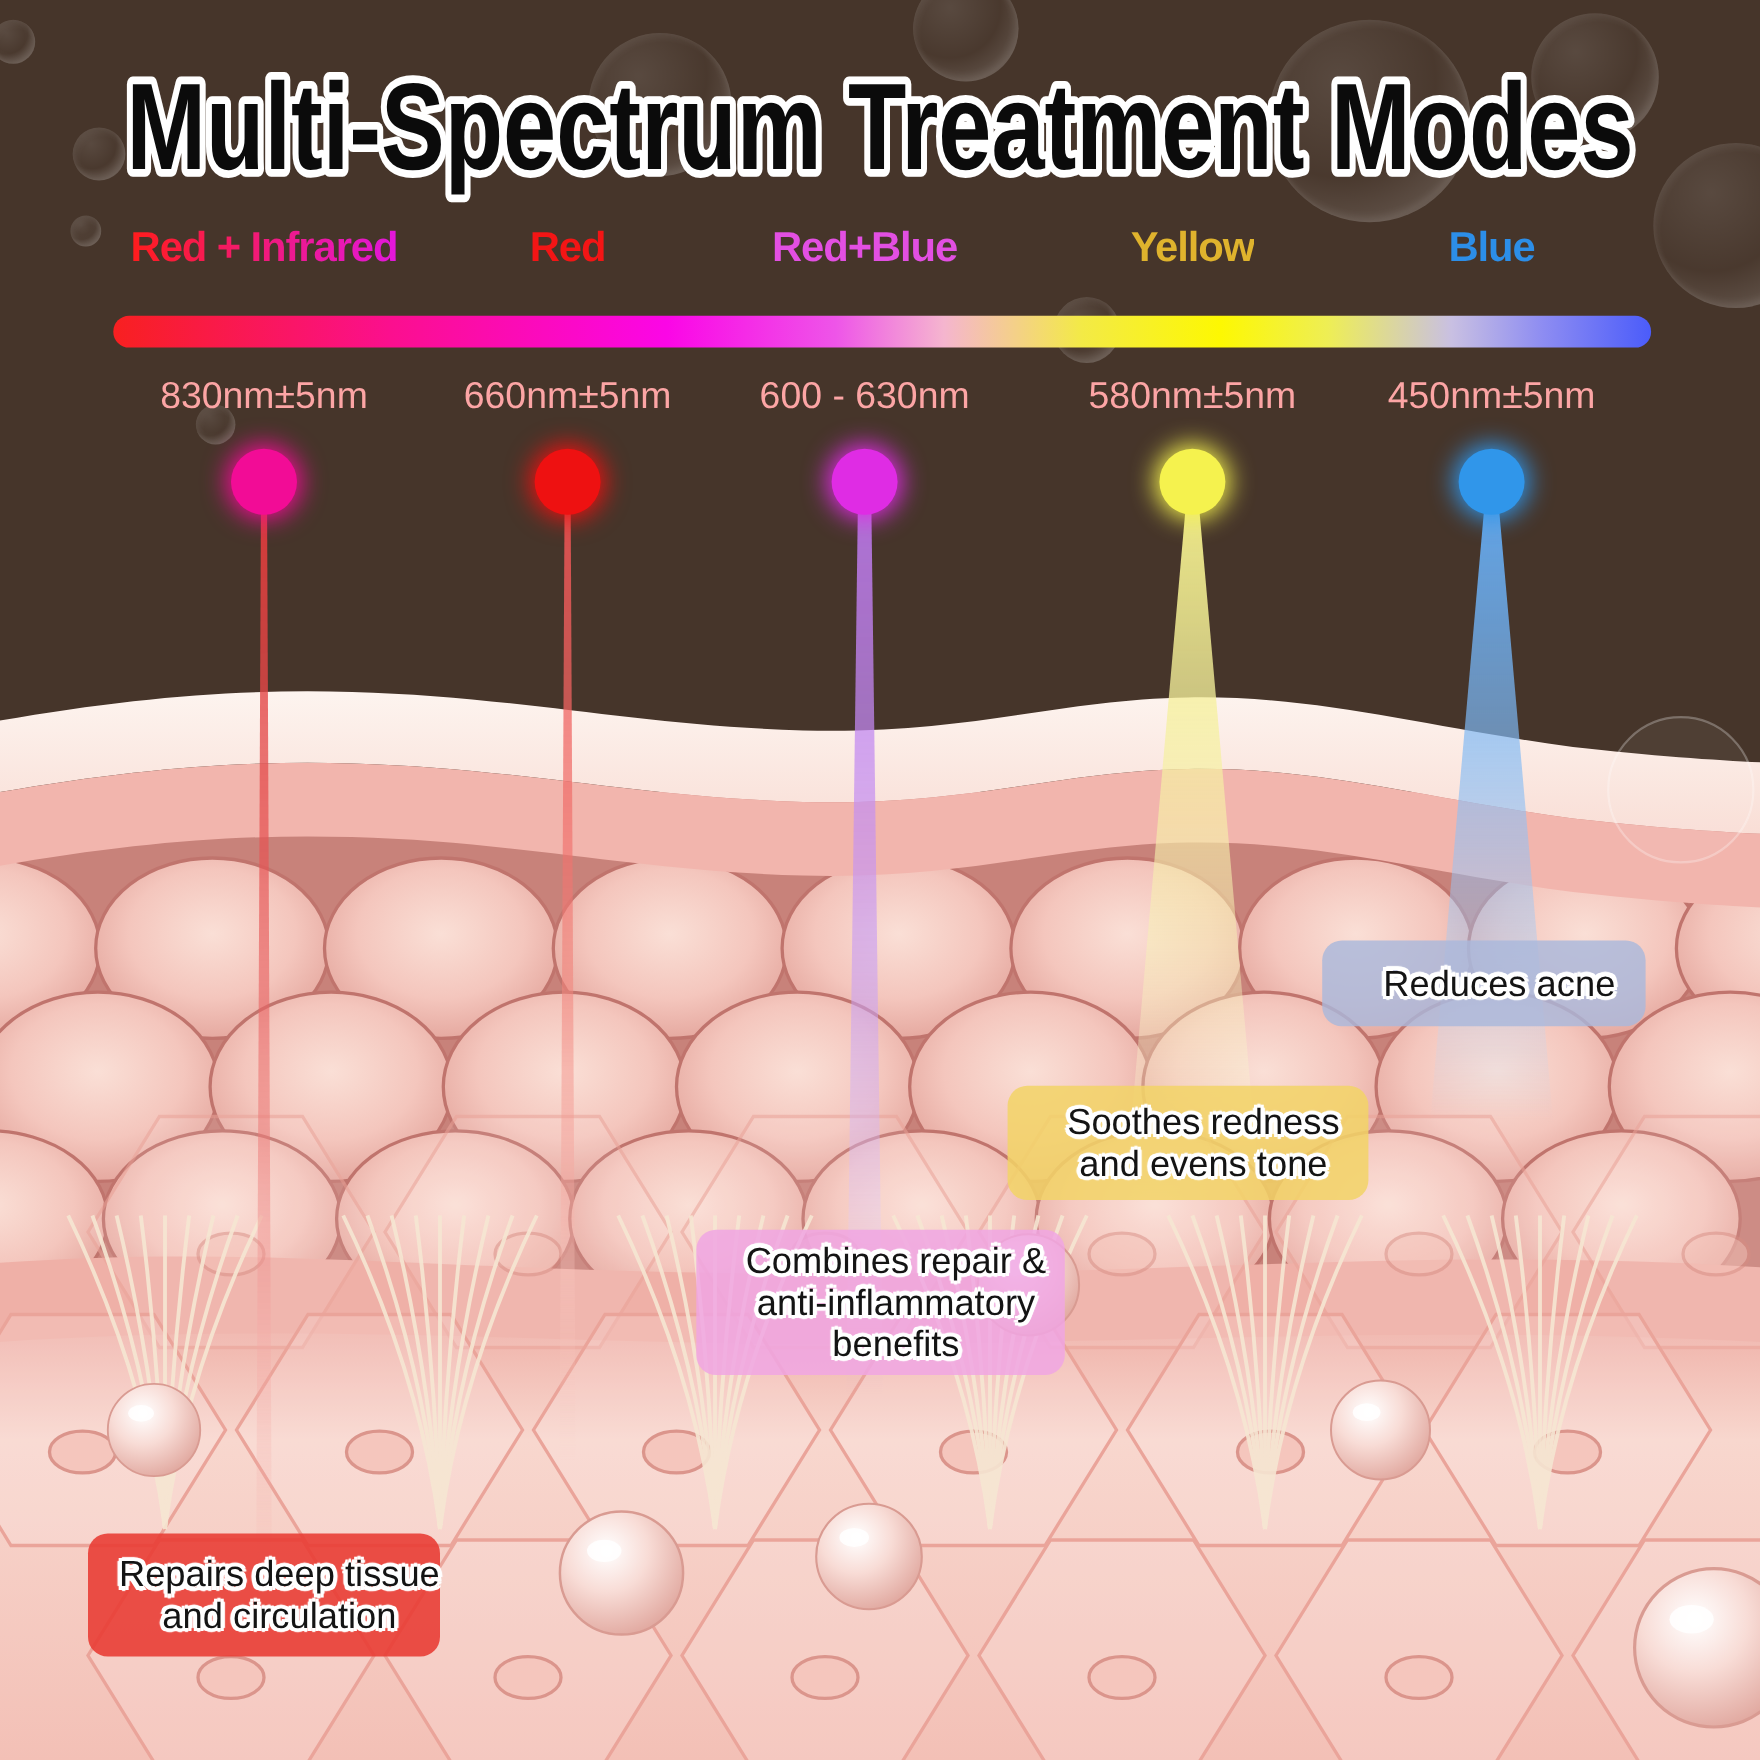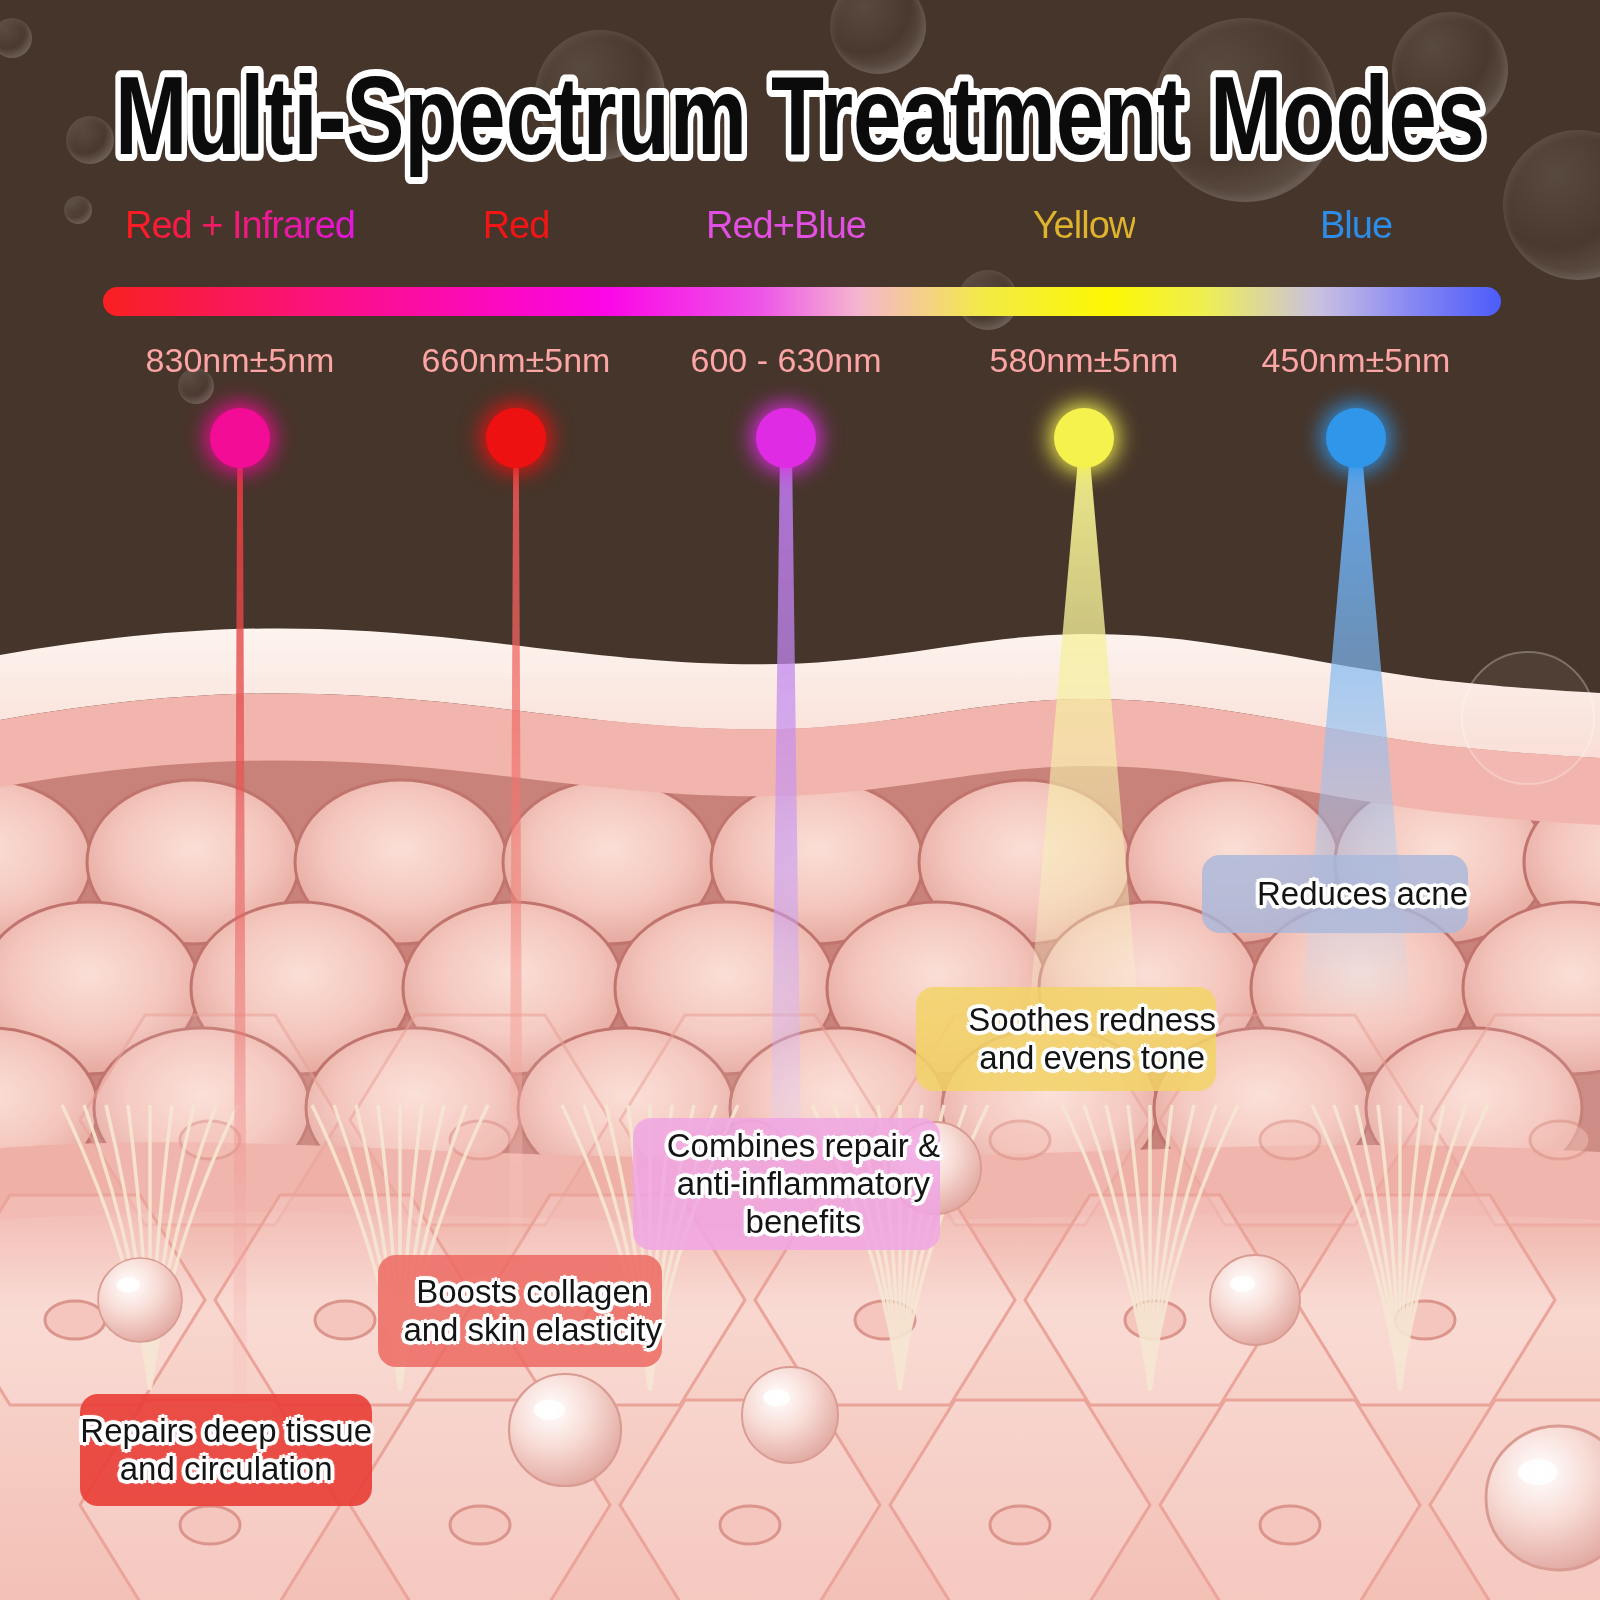--- a/index.html
+++ b/index.html
@@ -15,21 +15,21 @@
       rgba(255,255,255,0.10), rgba(255,255,255,0.02) 50%,
       rgba(255,255,255,0.13) 76%, rgba(90,70,55,0.06) 90%);
     box-shadow:inset -3px -4px 8px rgba(255,255,255,0.10),
                inset 3px 4px 7px rgba(255,255,255,0.07);
   }
   
   .title-svg{position:absolute;left:0;top:36px;}
   
   .mode-label{
     position:absolute;left:calc(var(--cx) - 180px);top:204px;width:360px;
-    text-align:center;font-size:38px;font-weight:normal;letter-spacing:-1px;
+    text-align:center;font-size:38px;font-weight:bold;letter-spacing:-1px;
   }
   .mode-label span{
     background:linear-gradient(90deg,var(--lc1),var(--lc2));
     -webkit-background-clip:text;background-clip:text;color:transparent;
   }
   .mode-wav{
     position:absolute;left:calc(var(--cx) - 150px);top:341px;width:300px;
     text-align:center;font-size:34px;color:#fca5a5;
   }
   .mode-dot{
@@ -63,28 +63,29 @@
   .beam-3{left:1022px;width:124px;height:630px;
     background:linear-gradient(180deg, rgba(244,240,142,.95), rgba(246,240,172,.62) 50%,
       rgba(250,246,206,.35) 80%, rgba(252,250,232,0));
     clip-path:polygon(45% 0,55% 0,100% 100%,0% 100%);filter:blur(2.5px);}
   .beam-4{left:1300px;width:112px;height:558px;
     background:linear-gradient(180deg, rgba(100,170,240,.95), rgba(142,192,245,.6) 50%,
       rgba(186,216,250,.32) 82%, rgba(216,236,252,0));
     clip-path:polygon(44% 0,56% 0,100% 100%,0% 100%);filter:blur(2.5px);}
   
   .benefit{
-    position:absolute;display:flex;align-items:center;justify-content:flex-end;
+    position:absolute;display:flex;align-items:center;justify-content:center;
     text-align:center;border-radius:18px;background:var(--box);
     color:#141414;font-size:33px;line-height:1.16;white-space:pre-line;
     text-shadow:
       -3px -3px 0 #fff, 0 -3px 0 #fff, 3px -3px 0 #fff,
       -3px 0 0 #fff, 3px 0 0 #fff,
       -3px 3px 0 #fff, 0 3px 0 #fff, 3px 3px 0 #fff,
       -4px 0 1px #fff, 4px 0 1px #fff, 0 4px 1px #fff, 0 -4px 1px #fff;
+    padding-left: 28px;
   }
   .bf-0{left:80px; top:1394px;width:292px;height:112px;}
   .bf-1{left:378px;top:1255px;width:284px;height:112px;}
   .bf-2{left:633px;top:1118px;width:307px;height:132px;}
   .bf-3{left:916px;top:987px; width:300px;height:104px;}
   .bf-4{left:1202px;top:855px;width:266px;height:78px;}
   
   .skin-svg{position:absolute;left:0;top:600px;}
 </style>
 </head>
@@ -224,22 +225,20 @@
   </svg>
 
   <div class="beam beam-0"></div>
   <div class="beam beam-1"></div>
   <div class="beam beam-2"></div>
   <div class="beam beam-3"></div>
   <div class="beam beam-4"></div>
 
   <div class="benefit bf-0" style="--box: #e83a32e0;"><span>Repairs deep tissue
 and circulation</span></div>
-  <div class="benefit bf-1" style="--box: #ec6a63d9;"><span>Boosts collagen
-and skin elasticity</span></div>
   <div class="benefit bf-3" style="--box: #f2d366d9;"><span>Soothes redness
 and evens tone</span></div>
   <div class="benefit bf-2" style="--box: #f0a6e3d9;"><span>Combines repair &amp;
 anti-inflammatory
 benefits</span></div>
   <div class="benefit bf-4" style="--box: #a9b8dcd0;"><span>Reduces acne</span></div>
 
   <svg class="title-svg" width="1600" height="150" viewBox="0 0 1600 150">
     <text x="800" y="118" text-anchor="middle" font-family="Liberation Sans, sans-serif" font-size="112" font-weight="bold" fill="#0b0b0b" stroke="#ffffff" stroke-width="14" stroke-linejoin="round" paint-order="stroke" textLength="1370" lengthAdjust="spacingAndGlyphs">Multi-Spectrum Treatment Modes</text>
   </svg>

